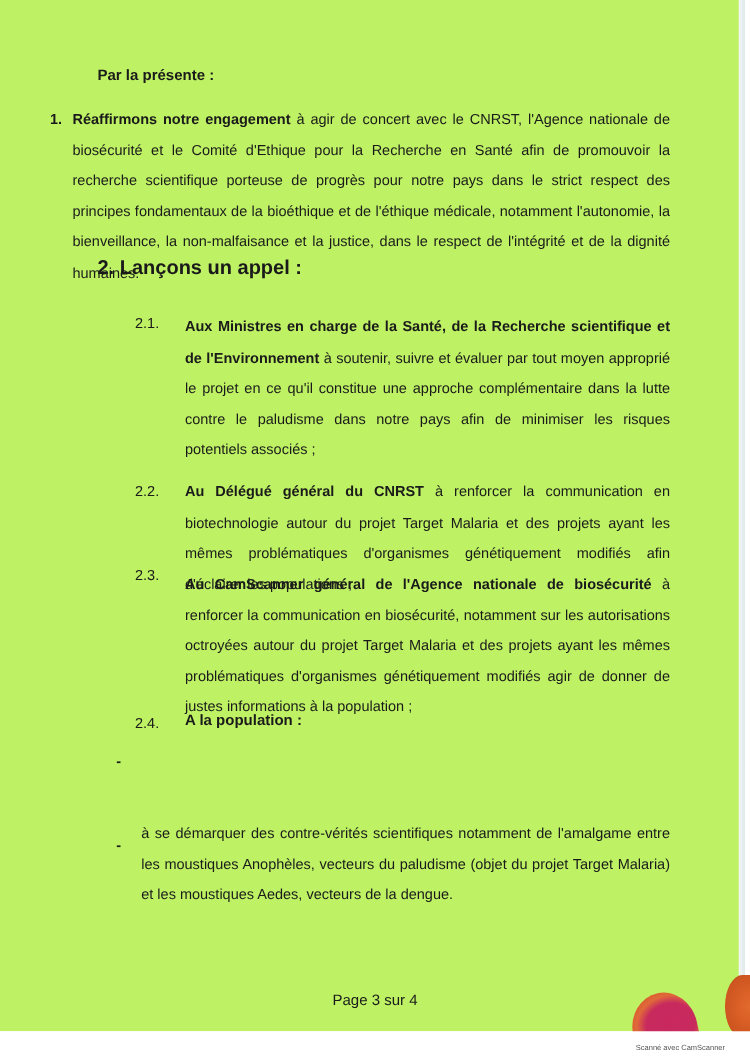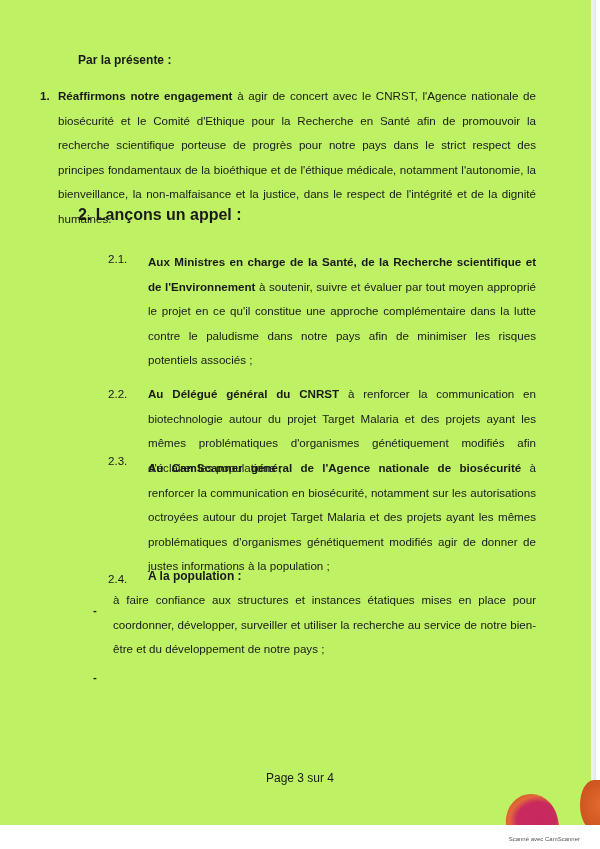--- a/index.html
+++ b/index.html
@@ -32,21 +32,21 @@
   .s21n { top: 247px; } .s21 { top: 250px; }
   .s22n { top: 382px; } .s22 { top: 382px; }
   .s23n { top: 449px; } .s23 { top: 456px; }
   .s24n { top: 567px; } .s24 { left: 148px; top: 564px; font-size: 12px; }
 
   .dash { position: absolute; left: 93px; font-size: 11.6px; font-weight: bold; }
   .d1 { top: 598px; } .d2 { top: 665px; }
   .bl { left: 113px; width: 423px; }
   .bl1 { top: 588px; } .bl2 { top: 655px; }
 
-  .footer { left: 266px; top: 766px; font-size: 12px; }
+  .footer { left: 266px; top: 788px; font-size: 12px; }
   .cam { position: absolute; right: 20px; top: 836px; font-size: 6px; color: #555; }
 
   .finger {
     position: absolute; left: 505px; top: 794px; width: 52px; height: 48px;
     border-radius: 50% 50% 0 0 / 60% 60% 0 0;
     background: radial-gradient(ellipse at 60% 55%, #c8285f 0%, #c82a5e 45%, #e0693a 62%, #d85a28 80%, #9d4020 100%);
     transform: rotate(-12deg);
   }
   .finger2 {
     position: absolute; left: 580px; top: 780px; width: 28px; height: 50px;
@@ -74,23 +74,23 @@
   <div class="sub-num txt s22n">2.2.</div>
   <div class="txt sub-body s22 justify"><span class="b">Au Délégué général du CNRST</span><span> à renforcer la communication en biotechnologie autour du projet Target Malaria et des projets ayant les mêmes problématiques d'organismes génétiquement modifiés afin d'éclairer les populations ;</span></div>
 
   <div class="sub-num txt s23n">2.3.</div>
   <div class="txt sub-body s23 justify"><span class="b">Au CamScanner général de l'Agence nationale de biosécurité</span><span> à renforcer la communication en biosécurité, notamment sur les autorisations octroyées autour du projet Target Malaria et des projets ayant les mêmes problématiques d'organismes génétiquement modifiés agir de donner de justes informations à la population ;</span></div>
 
   <div class="sub-num txt s24n">2.4.</div>
   <div class="txt b s24">A la population :</div>
 
   <div class="dash txt d1">-</div>
-  <div class="txt bl bl1 justify">à faire confiance aux structures et instances étatiques mises en place pour coordonner, développer, surveiller et utiliser la recherche au service de notre bien-être et du développement de notre pays ;</div>
 
   <div class="dash txt d2">-</div>
+  <div class="txt bl bl2 justify">à se démarquer des contre-vérités scientifiques notamment de l'amalgame entre les moustiques Anophèles, vecteurs du paludisme (objet du projet Target Malaria) et les moustiques Aedes, vecteurs de la dengue.</div>
 
   <div class="txt footer">Page 3 sur 4</div>
 
   <div class="finger"></div>
   <div class="finger2"></div>
 </div>
 
 <div class="band"></div>
 <div class="cam">Scanné avec CamScanner</div>
 

